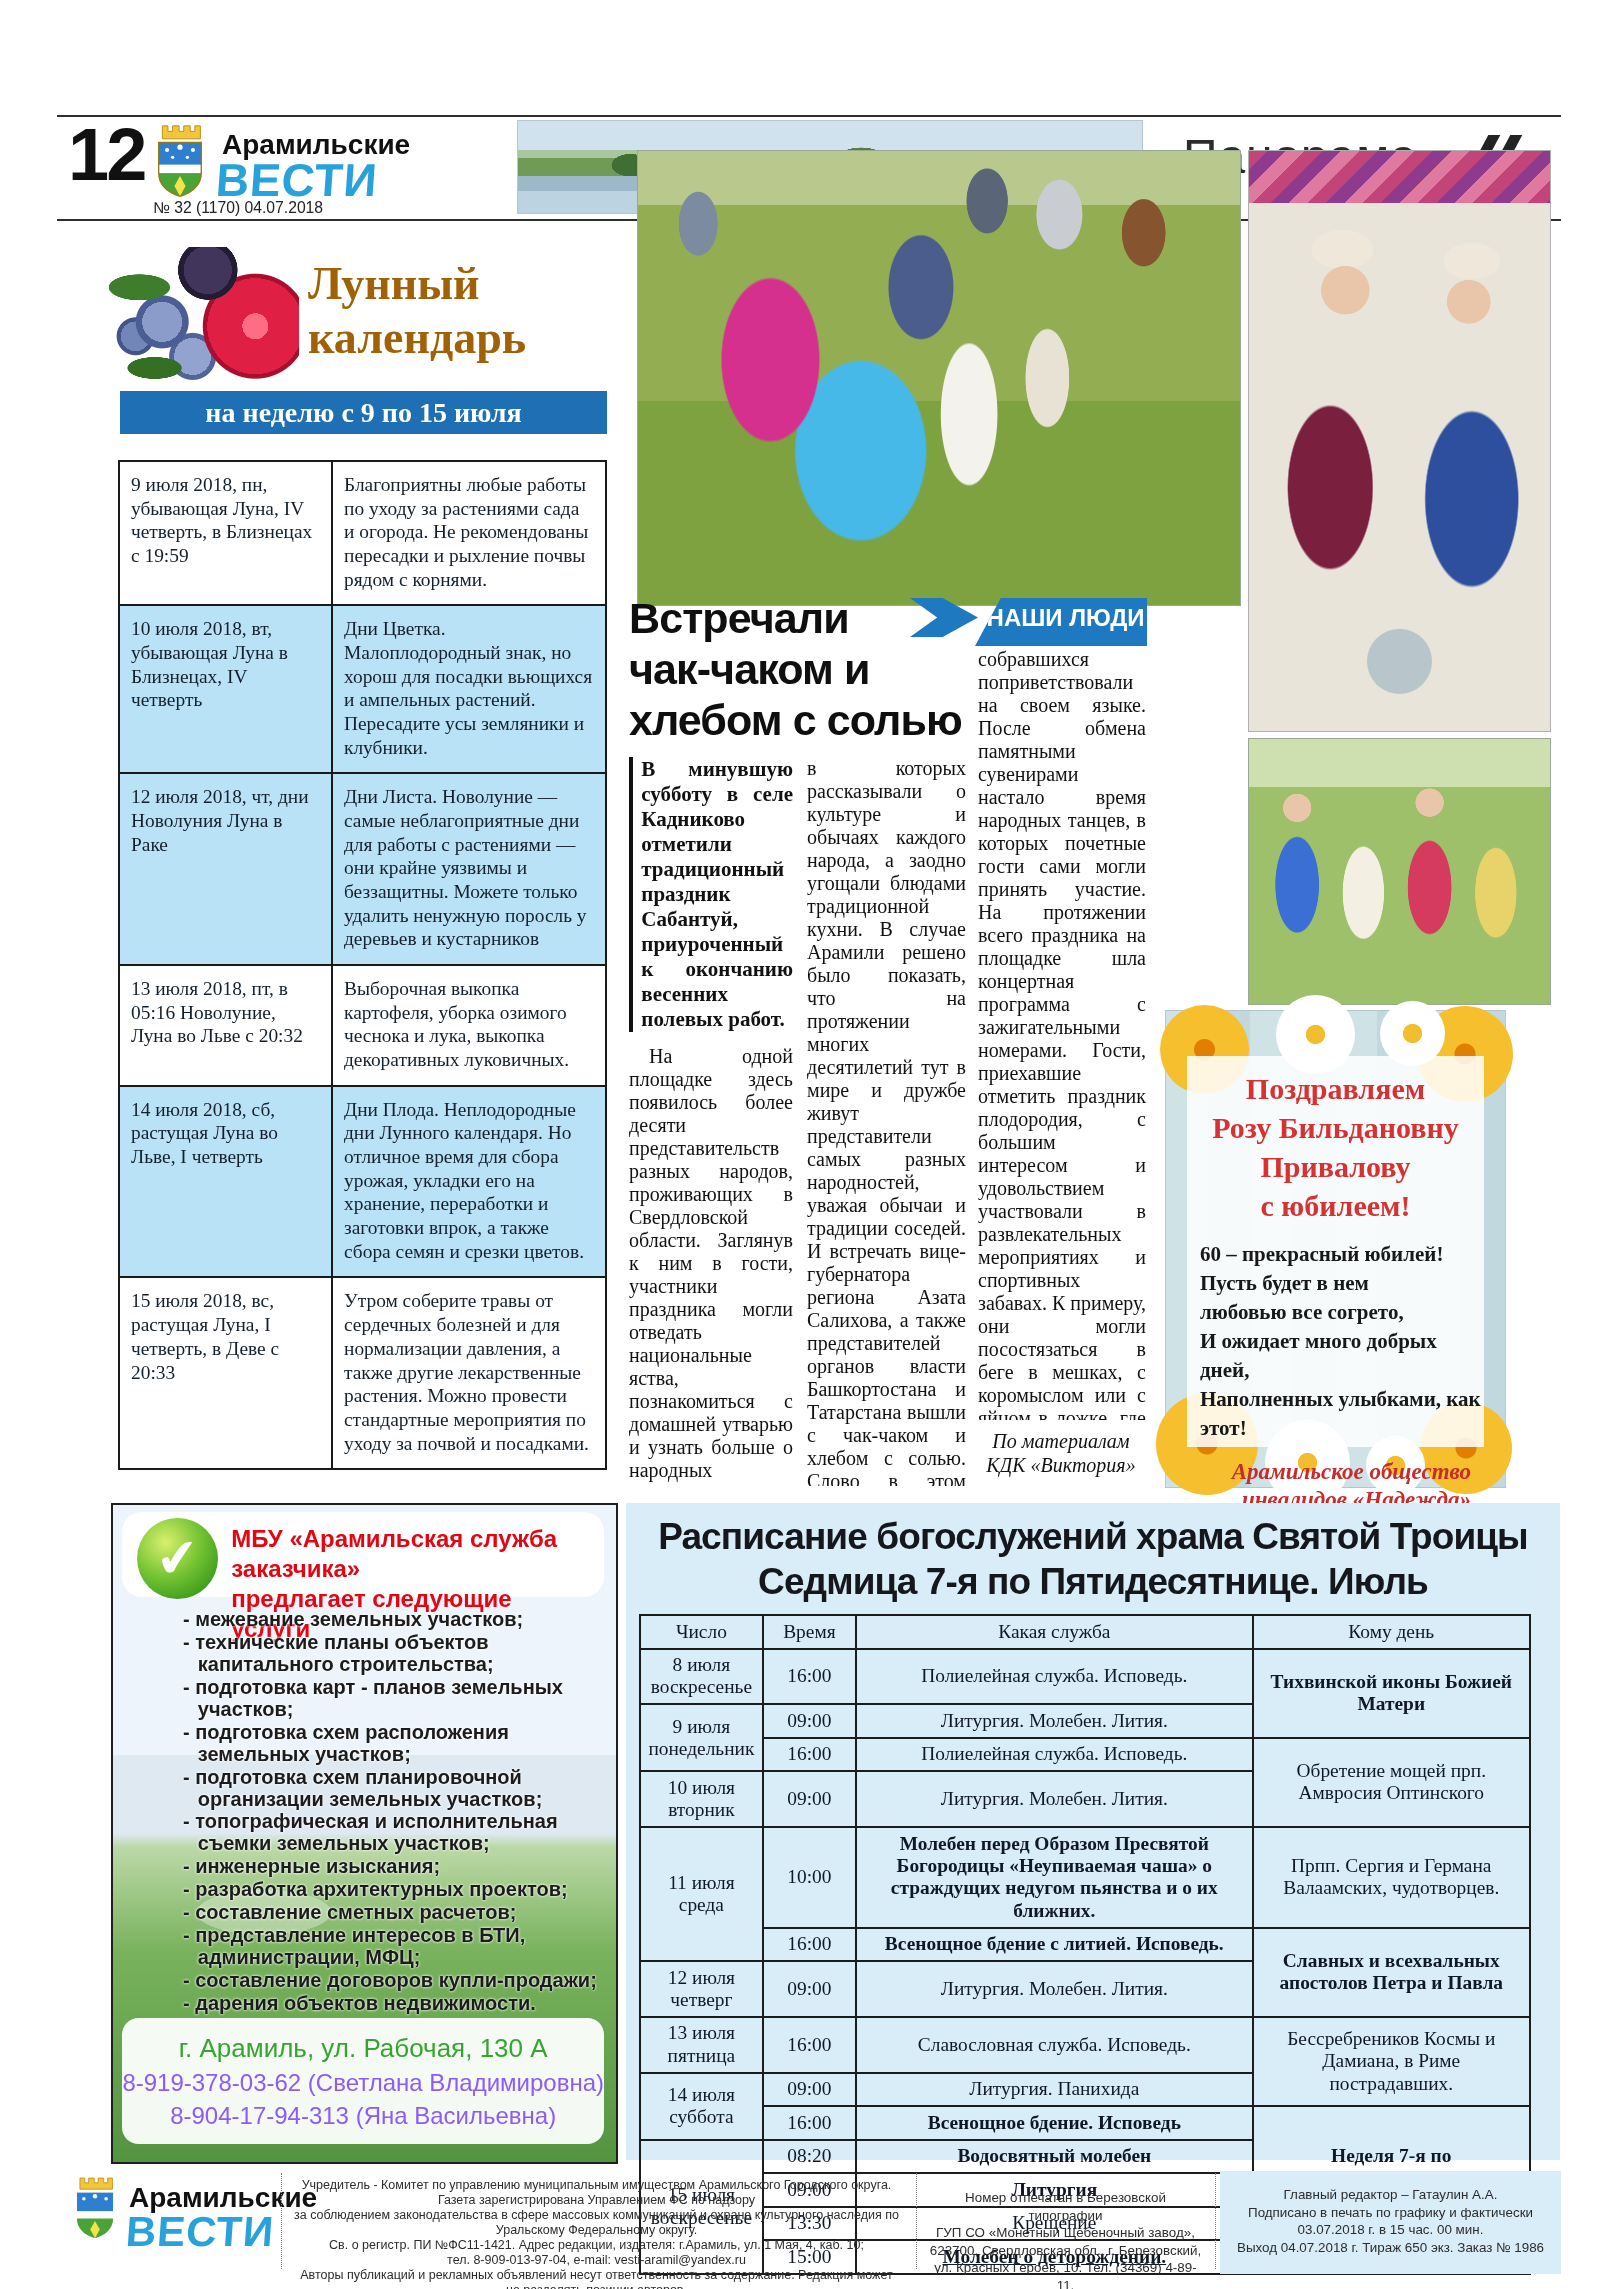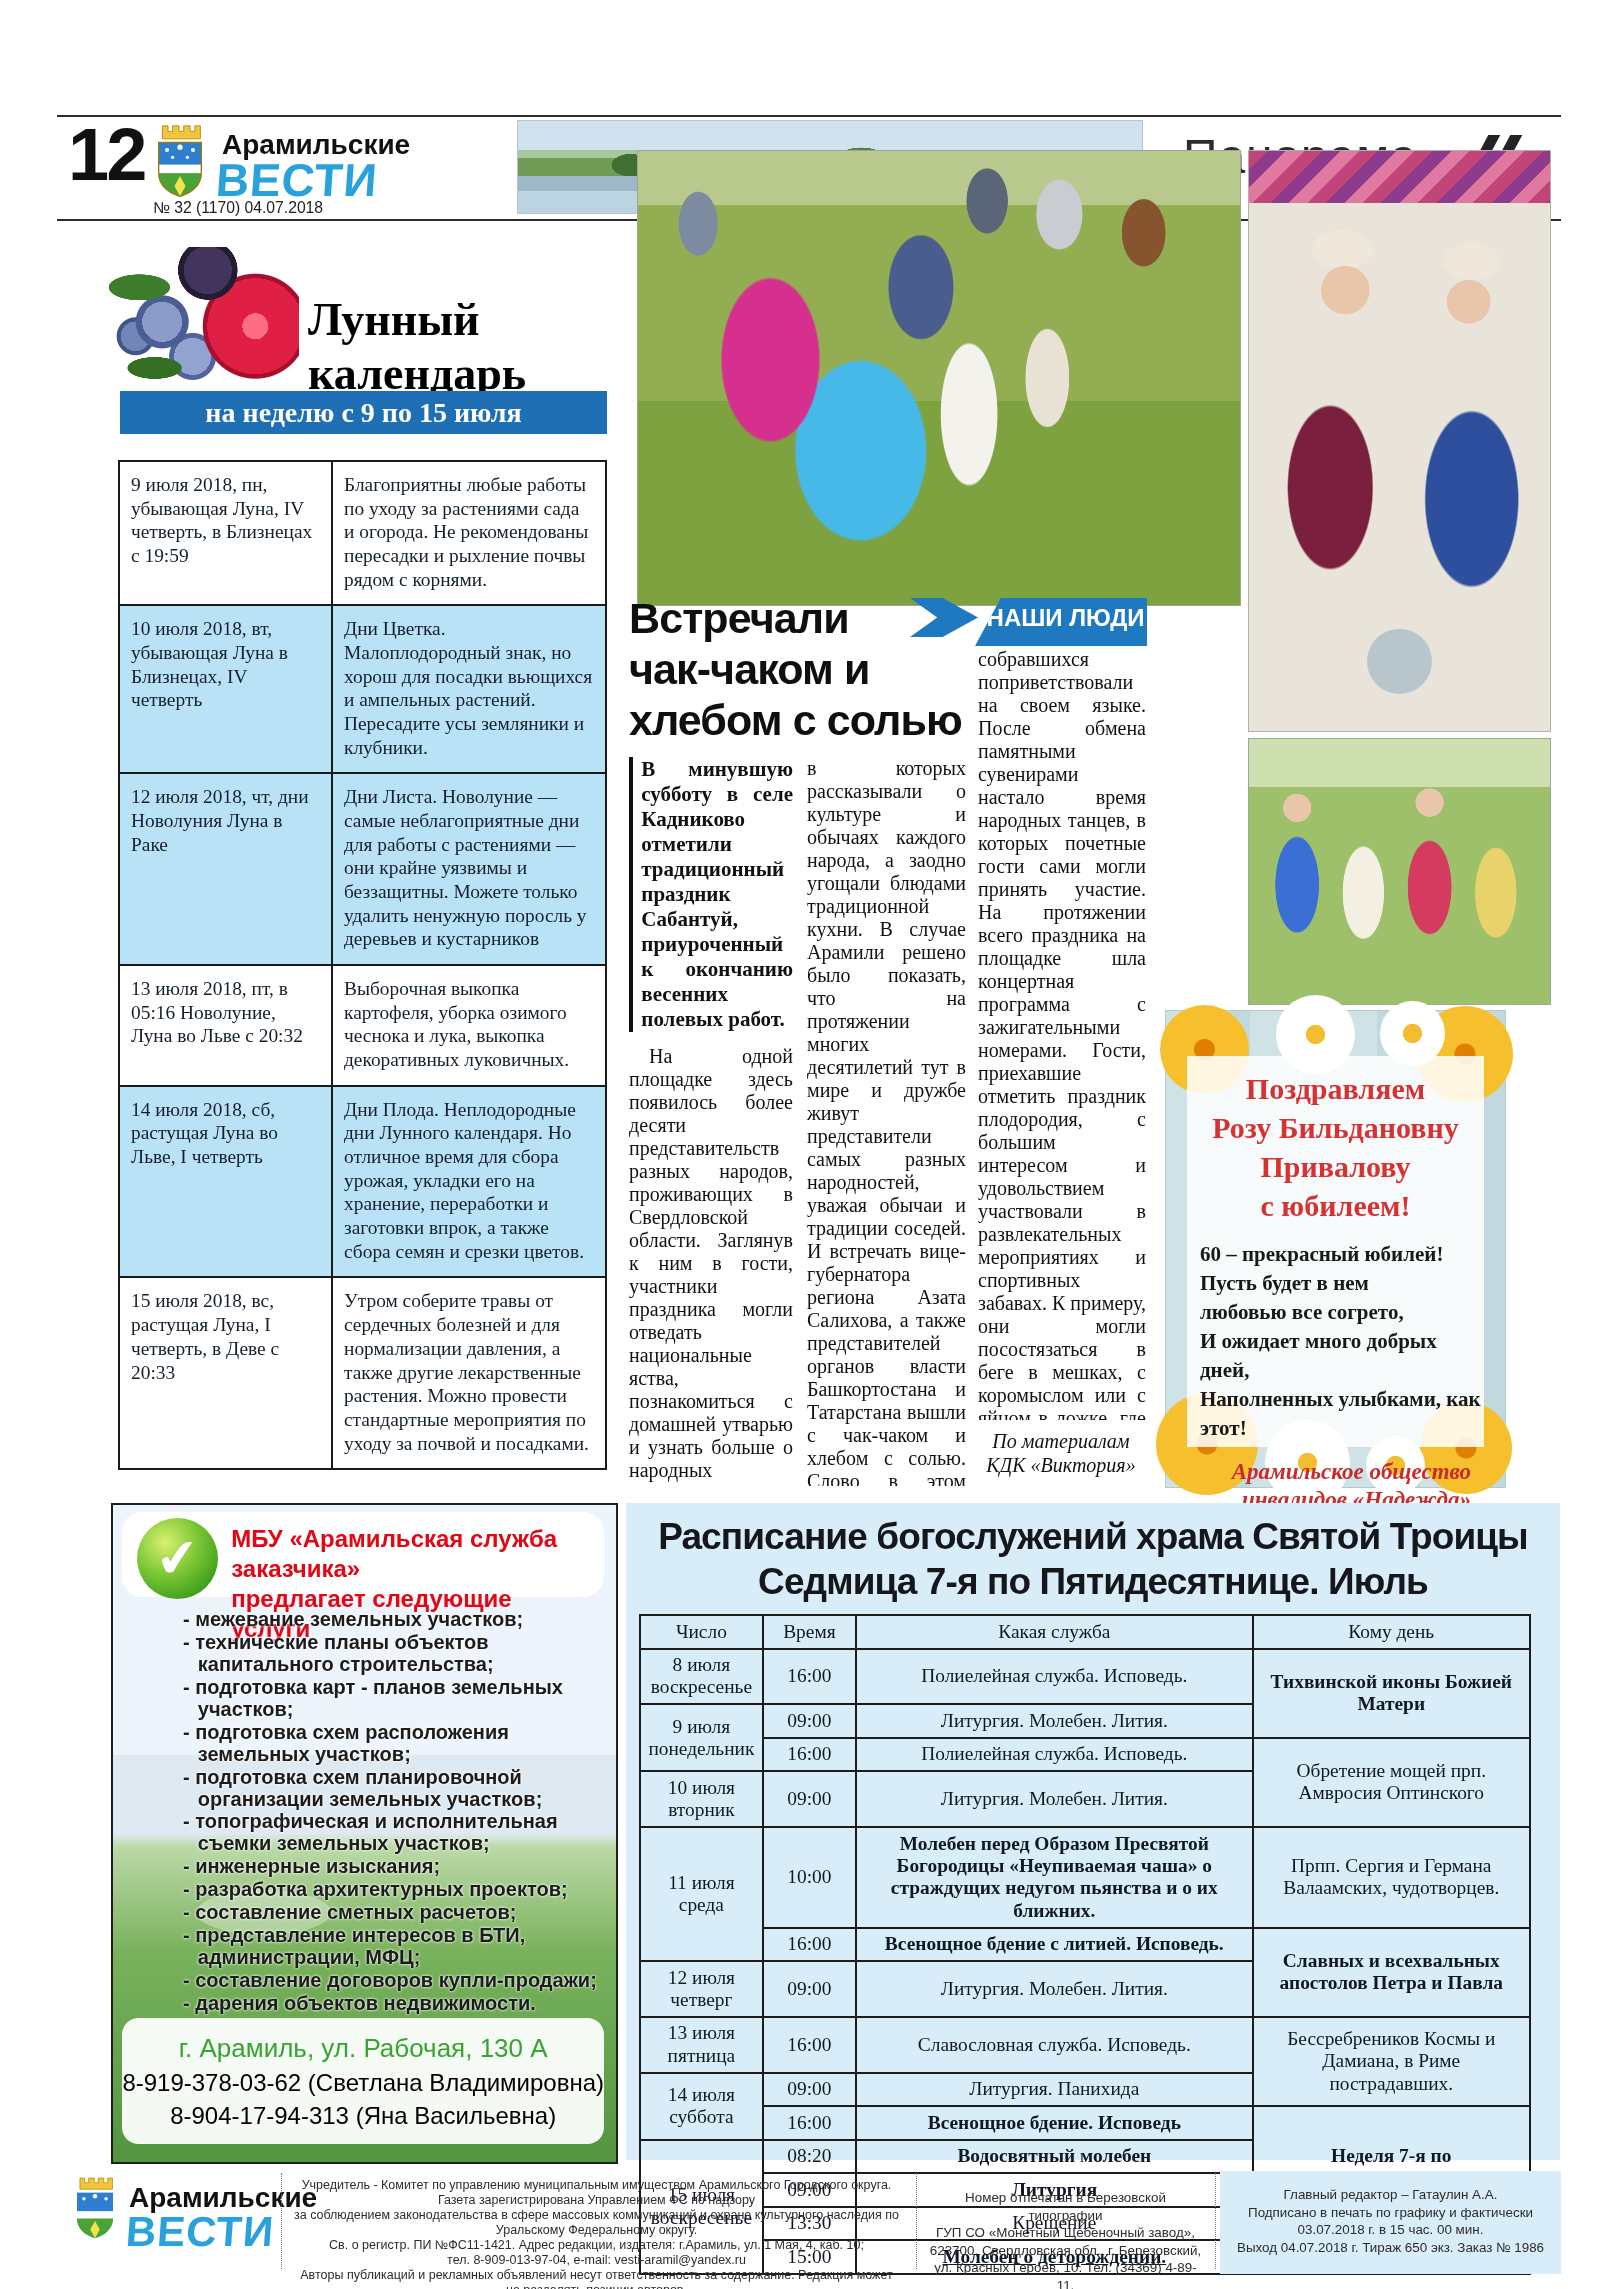--- a/index.html
+++ b/index.html
@@ -29,21 +29,21 @@
   
   .berries{position:absolute;left:109px;top:247px;width:190px;height:144px;
      background:
        radial-gradient(52px 22px at 16% 28%,#3d7d2b 0 58%,transparent 60%),
        radial-gradient(46px 18.5px at 24% 84%,#356f24 0 58%,transparent 60%),
        radial-gradient(circle at 52% 16%,#41355c 0 24px,#241c33 24px 29.5px,transparent 30px),
        radial-gradient(circle at 77% 55%,#ff6d84 0 13px,#e01f44 13px 48px,#a80e2e 48px 52px,transparent 53px),
        radial-gradient(circle at 28% 52%,#8b9cca 0 20px,#4a5d94 20px 26px,transparent 27px),
        radial-gradient(circle at 44% 76%,#93a3d0 0 18.5px,#52639a 18.5px 23px,transparent 24px),
        radial-gradient(circle at 14% 62%,#7386b8 0 14.8px,#43548a 14.8px 18.5px,transparent 19.4px);}
-  .lunar-title{position:absolute;left:308px;top:257px;font:bold 46px/54px "Liberation Serif",serif;color:#000000;margin-top:36px;}
+  .lunar-title{position:absolute;left:308px;top:257px;font:bold 46px/54px "Liberation Serif",serif;color:#a16207;}
   .lunar-band{position:absolute;left:120px;top:391px;width:487px;height:43px;background:#1e6fb4;
      color:#fff;font:bold 28px/43px "Liberation Serif",serif;text-align:center;}
   table.lunar{position:absolute;left:118px;top:460px;width:489px;border-collapse:collapse;}
   table.lunar td{border:2.8px solid #1a1a1a;vertical-align:top;padding:11px 11px 13px 11px;
      font:19.4px/1.22 "Liberation Serif",serif;color:#14202c;}
   table.lunar td.c1{width:189px;}
   table.lunar tr.alt td{background:#b9e2f6;}
 
   
   .photo1{position:absolute;left:637px;top:150px;width:602px;height:454px;
@@ -113,21 +113,21 @@
   .check-circle{position:absolute;left:14.8px;top:5.5px;width:81px;height:81px;border-radius:50%;
      background:radial-gradient(circle at 35% 30%,#d9f06e,#76c433 45%,#3f9e1d 78%,#2f7d12);}
   .check-circle span{display:block;text-align:center;font:bold 52px/81px "DejaVu Sans",sans-serif;color:#fff;transform:rotate(-6deg);}
   .svc-head-text{position:absolute;left:109px;top:12px;width:365px;font:bold 24px/30px "Liberation Sans",sans-serif;color:#e30613;}
   .svc-list{position:absolute;left:14.8px;top:103px;width:476px;font:bold 20px/22px "Liberation Sans",sans-serif;color:#1c1c1c;
      text-shadow:0 0 2.8px #ffffffcc,0 0 2.8px #ffffffcc;}
   .svc-list div{padding-left:22px;text-indent:-14.8px;margin-bottom:0.9px;margin-left:48px;}
   .svc-addr{position:absolute;left:9.2px;top:513px;width:482px;height:126px;background:rgba(255,255,255,.94);
      border-radius:16.6px;text-align:center;font-family:"Liberation Sans",sans-serif;font-weight:normal;padding-top:13px;box-sizing:border-box;}
   .addr-green{font-size:26px;line-height:35px;color:#36a52f;}
-  .addr-red{font-size:24px;line-height:33px;color:#000000;}
+  .addr-red{font-size:24px;line-height:33px;color:#8b5cf6;}
 
   
   .sched{position:absolute;left:626px;top:1503px;width:934px;height:657px;background:#d9edf8;}
   .sched-title{position:absolute;left:0;top:11px;width:100%;text-align:center;
      font:bold 37px/45px "Liberation Sans",sans-serif;color:#15171c;letter-spacing:-0.9px;}
   table.tt{position:absolute;left:13px;top:111px;width:892px;border-collapse:collapse;}
   table.tt td,table.tt th{border:2.8px solid #1c1c1c;font:19.4px/1.15 "Liberation Serif",serif;font-weight:normal;
      color:#101826;text-align:center;vertical-align:middle;padding:4.6px 7.4px;}
   table.tt .w-date{width:103px;}
   table.tt .w-time{width:78px;}

